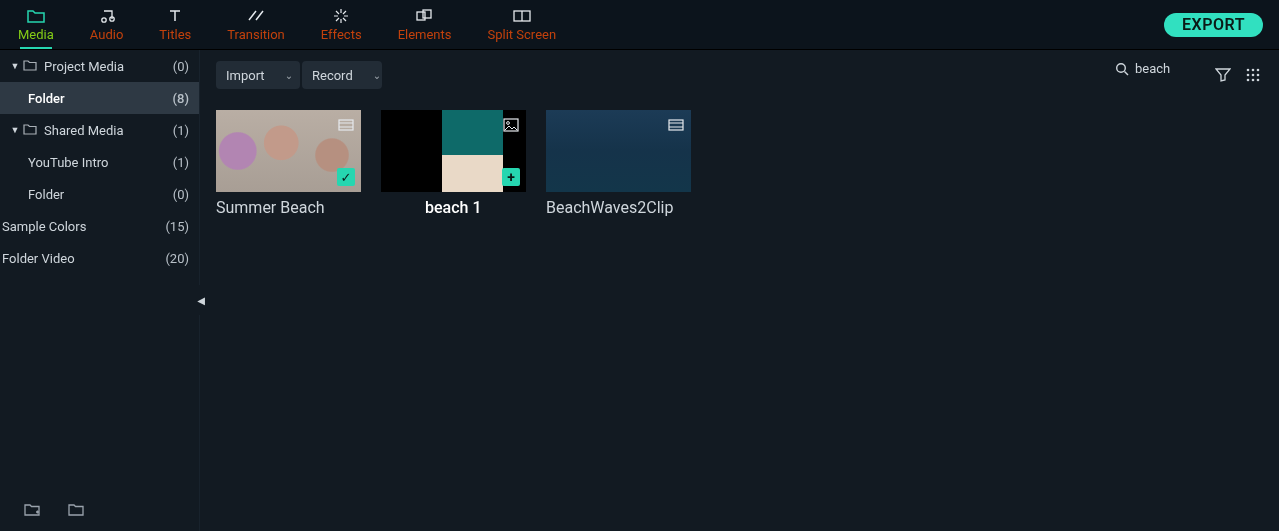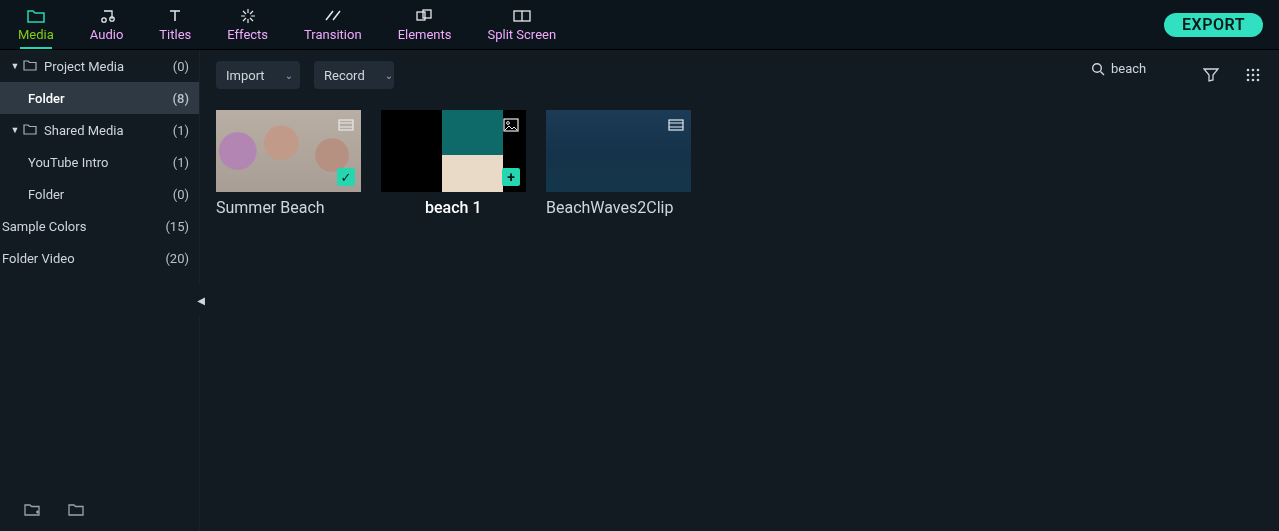--- a/index.html
+++ b/index.html
@@ -1,20 +1,20 @@
 <!DOCTYPE html>
 <html><head>
 <meta charset="utf-8">
 <style>
   * { margin:0; padding:0; box-sizing:border-box; font-family: -apple-system, "Segoe UI", Roboto, Arial, sans-serif; }
   body { width:1279px; height:531px; background:#121a22; color:#e6eaee; overflow:hidden; }
 
   .topbar { height:50px; background:#0c141c; border-bottom:1px solid #000; display:flex; align-items:center; }
   .toptabs { display:flex; height:100%; }
-  .toptab { display:flex; flex-direction:column; align-items:center; justify-content:center; padding:0 18px; height:100%; cursor:pointer; font-size:13px; color:#f0abfc; position:relative; }
+  .toptab { display:flex; flex-direction:column; align-items:center; justify-content:center; padding:0 18px; height:100%; cursor:pointer; font-size:13px; color:#c2410c; position:relative; }
   .toptab.active { color:#84cc16; }
   .toptab.active::after { content:""; position:absolute; bottom:0; left:28%; right:28%; height:2px; background:#26d6b0; }
   .toptab .ico { height:18px; display:flex; align-items:center; justify-content:center; }
   .toptab .lab { margin-top:2px; }
   .export-btn { margin-left:auto; margin-right:16px; background:#31e0c0; color:#0b1a17; font-size:16px; font-weight:600; height:24px; padding:0 18px; border-radius:12px; border:none; cursor:pointer; letter-spacing:.5px;}
 
   .mid { display:flex; height:481px; }
   .sidebar { width:200px; background:#121a22; position:relative; border-right:1px solid #18222c; display:flex; flex-direction:column; }
   .side-list { flex:1; overflow:hidden; }
   .side-item { display:flex; align-items:center; height:32px; padding:0 10px; font-size:13px; cursor:pointer; color:#cfd6dc; }
@@ -23,21 +23,21 @@
   .side-item.root { color:#cfd6dc; }
   .side-item.selected { background:#2e3944; color:#fff; font-weight:500; }
   .side-item .tri { width:10px; text-align:center; font-size:9px; color:#cfd6dc; flex:0 0 10px; margin-right:2px;}
   .side-item .fld { margin-right:6px; opacity:.8; flex:0 0 16px; text-align:center; }
   .side-item .lab { flex:1; white-space:nowrap; overflow:hidden; text-overflow:ellipsis; }
   .side-item .cnt { color:#b8c0c8; font-size:13px; }
   .collapse-tab { position:absolute; right:-8px; top:235px; width:12px; height:30px; display:flex; align-items:center; justify-content:center; background:#121a22; color:#cfd6dc; font-size:10px; cursor:pointer; }
   .side-footer { height:42px; display:flex; align-items:center; gap:28px; padding-left:24px; color:#9aa3ad; }
 
   .main { flex:1; display:flex; flex-direction:column; background:#121a22; }
-  .toolbar { height:50px; display:flex; align-items:center; gap:14px; padding-left:16px; padding-right:12px; }
+  .toolbar { height:50px; display:flex; align-items:center; gap:2px; padding-left:16px; padding-right:12px; }
   .dd { background:#222c36; height:28px; border-radius:4px; display:flex; align-items:center; padding:0 10px; font-size:13px; color:#cfd6dc; cursor:pointer; gap:20px; }
   .dd .chev { font-size:10px; opacity:.7; }
   .spacer { flex:1; }
   .search { display:flex; align-items:flex-start; height:28px; gap:6px; padding:0 8px; color:#cfd6dc;}
   .search input { background:transparent; border:none; outline:none; color:#cfd6dc; font-size:13px; width:64px; }
   .iconbtn { width:28px; height:28px; display:flex; align-items:center; justify-content:center; color:#cfd6dc; cursor:pointer; }
 
   .grid { padding:10px 16px; display:flex; gap:20px; }
   .card { width:145px; }
   .thumb { width:145px; height:82px; background:#1a232c; position:relative; overflow:hidden; display:flex; align-items:center; justify-content:center;}
@@ -81,33 +81,33 @@
     <div class="toptab">
       <span class="ico">
         <svg width="14" height="14" viewBox="0 0 14 14">
             <path d="M2 2h10M7 2v10" stroke="#e6eaee" stroke-width="1.5"></path>
           </svg>
       </span>
       <span class="lab">Titles</span>
     </div>
     <div class="toptab">
       <span class="ico">
+        <svg width="18" height="14" viewBox="0 0 18 14">
+            <path d="M2 11 L9 2 M9 11 L16 2" stroke="#e6eaee" stroke-width="1.5" fill="none"></path>
+          </svg>
+      </span>
+      <span class="lab">Transition</span>
+    </div>
+    <div class="toptab">
+      <span class="ico">
         <svg width="16" height="16" viewBox="0 0 16 16">
             <path d="M8 1v4M8 11v4M1 8h4M11 8h4M3 3l3 3M10 10l3 3M13 3l-3 3M6 10l-3 3" stroke="#e6eaee" stroke-width="1.2"></path>
           </svg>
       </span>
       <span class="lab">Effects</span>
-    </div>
-    <div class="toptab">
-      <span class="ico">
-        <svg width="18" height="14" viewBox="0 0 18 14">
-            <path d="M2 11 L9 2 M9 11 L16 2" stroke="#e6eaee" stroke-width="1.5" fill="none"></path>
-          </svg>
-      </span>
-      <span class="lab">Transition</span>
     </div>
     <div class="toptab">
       <span class="ico">
         <svg width="18" height="14" viewBox="0 0 18 14">
             <rect x="1" y="3" width="8" height="8" fill="none" stroke="#e6eaee" stroke-width="1.3"></rect>
             <rect x="7" y="1" width="8" height="8" fill="none" stroke="#e6eaee" stroke-width="1.3"></rect>
           </svg>
       </span>
       <span class="lab">Elements</span>
     </div>

